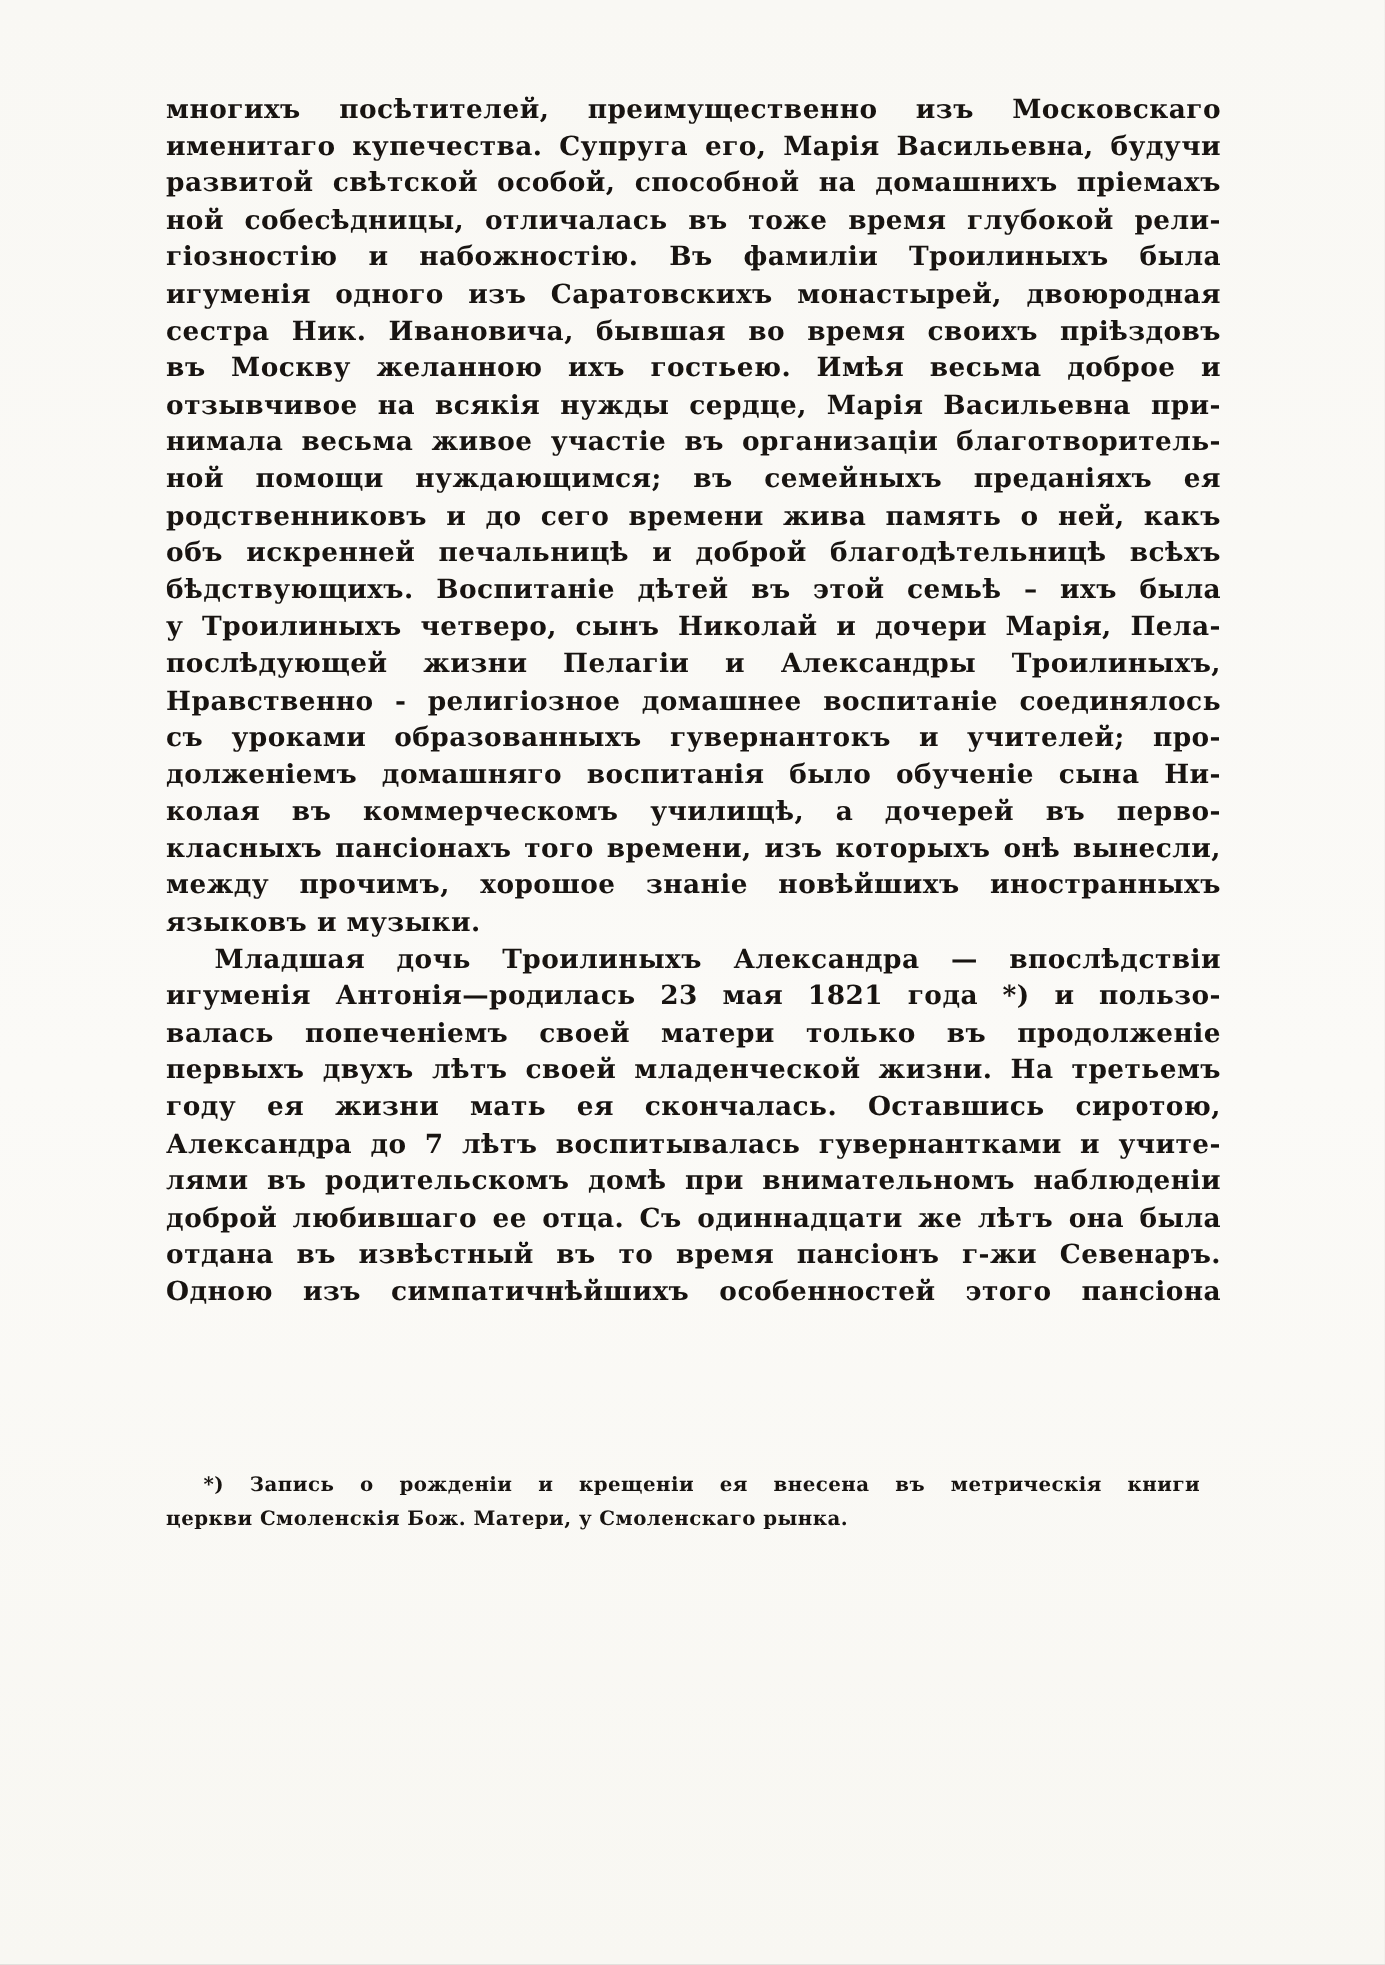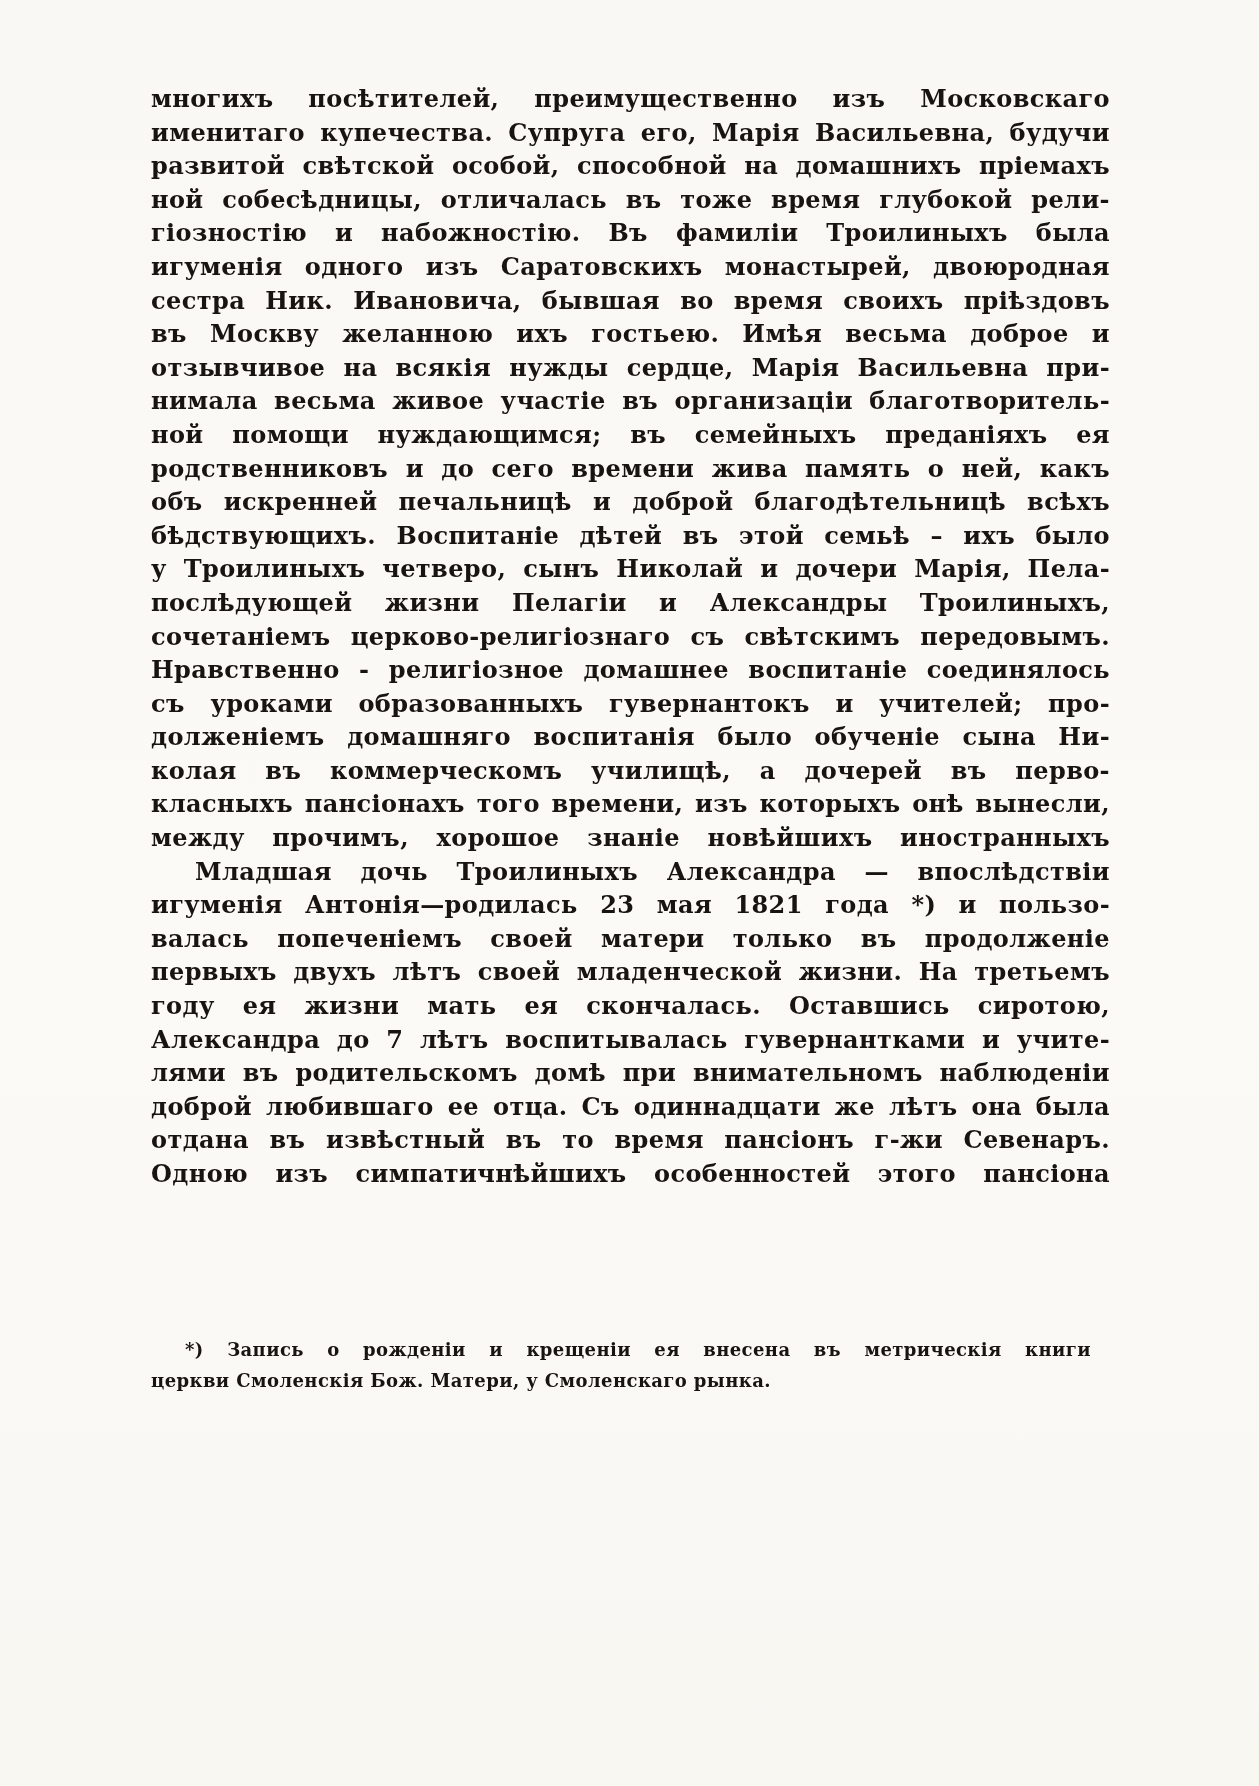--- a/index.html
+++ b/index.html
@@ -69,30 +69,30 @@
         <div class="line">ной собесѣдницы, отличалась въ тоже время глубокой рели-</div>
         <div class="line">гіозностію и набожностію. Въ фамиліи Троилиныхъ была</div>
         <div class="line">игуменія одного изъ Саратовскихъ монастырей, двоюродная</div>
         <div class="line">сестра Ник. Ивановича, бывшая во время своихъ пріѣздовъ</div>
         <div class="line">въ Москву желанною ихъ гостьею. Имѣя весьма доброе и</div>
         <div class="line">отзывчивое на всякія нужды сердце, Марія Васильевна при-</div>
         <div class="line">нимала весьма живое участіе въ организаціи благотворитель-</div>
         <div class="line">ной помощи нуждающимся; въ семейныхъ преданіяхъ ея</div>
         <div class="line">родственниковъ и до сего времени жива память о ней, какъ</div>
         <div class="line">объ искренней печальницѣ и доброй благодѣтельницѣ всѣхъ</div>
-        <div class="line">бѣдствующихъ. Воспитаніе дѣтей въ этой семьѣ – ихъ было</div>
+        <div class="line">бѣдствующихъ. Воспитаніе дѣтей въ этой семьѣ – ихъ была</div>
         <div class="line">у Троилиныхъ четверо, сынъ Николай и дочери Марія, Пела-</div>
         <div class="line">послѣдующей жизни Пелагіи и Александры Троилиныхъ,</div>
-        <div class="line">сочетаніемъ церково-религіознаго съ свѣтскимъ передовымъ.</div>
         <div class="line">Нравственно - религіозное домашнее воспитаніе соединялось</div>
         <div class="line">съ уроками образованныхъ гувернантокъ и учителей; про-</div>
         <div class="line">долженіемъ домашняго воспитанія было обученіе сына Ни-</div>
         <div class="line">колая въ коммерческомъ училищѣ, а дочерей въ перво-</div>
         <div class="line">класныхъ пансіонахъ того времени, изъ которыхъ онѣ вынесли,</div>
         <div class="line">между прочимъ, хорошое знаніе новѣйшихъ иностранныхъ</div>
+        <div class="line flush">языковъ и музыки.</div>
       </div>
       <div class="paragraph">
         <div class="line indent">Младшая дочь Троилиныхъ Александра — впослѣдствіи</div>
         <div class="line">игуменія Антонія—родилась 23 мая 1821 года *) и пользо-</div>
         <div class="line">валась попеченіемъ своей матери только въ продолженіе</div>
         <div class="line">первыхъ двухъ лѣтъ своей младенческой жизни. На третьемъ</div>
         <div class="line">году ея жизни мать ея скончалась. Оставшись сиротою,</div>
         <div class="line">Александра до 7 лѣтъ воспитывалась гувернантками и учите-</div>
         <div class="line">лями въ родительскомъ домѣ при внимательномъ наблюденіи</div>
         <div class="line">доброй любившаго ее отца. Съ одиннадцати же лѣтъ она была</div>

